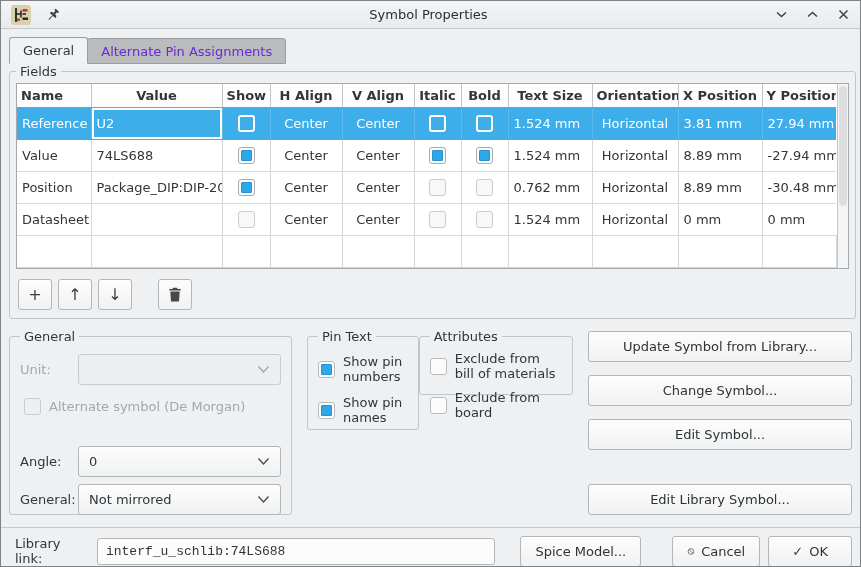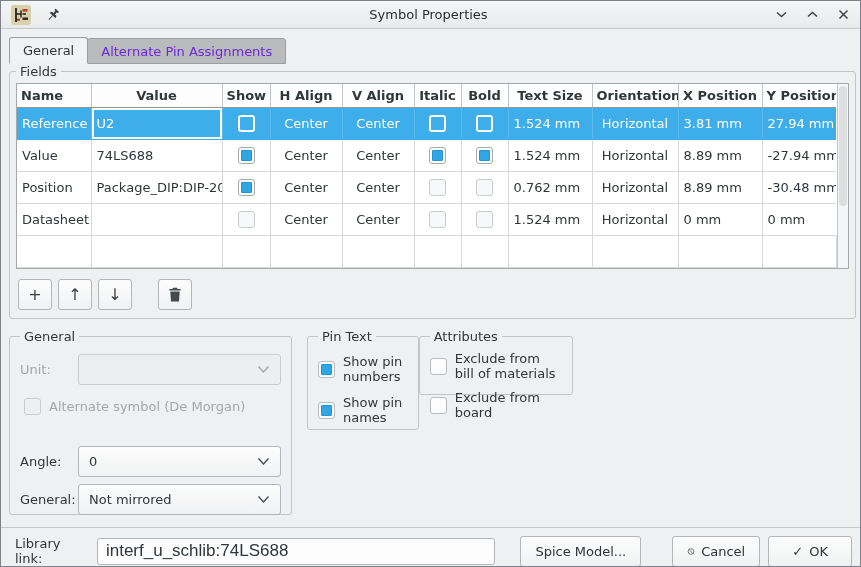--- a/index.html
+++ b/index.html
@@ -136,21 +136,21 @@
   .col-buttons .push-btn { width: 100%; margin-bottom: 13px; }
   .col-buttons .push-btn.last { margin-top: 21px; margin-bottom: 0; }
   
   .footer-sep { border-top: 1px solid #c6c9cb; margin-top: 12px; }
   .footer { display: flex; align-items: center; padding: 6px 8px 0 8px; height: 40px; }
   .footer .lib-label { margin: 0 8px 0 6px; }
   .lib-input {
     width: 414px; height: 27px;
     border: 1px solid #b2b6b9; border-radius: 3px;
     background: #fcfcfc; padding: 0 8px;
-    font-family: Liberation Sans, sans-serif; font-size: 17px; color: #31363b;
+    font-family: Liberation Mono, monospace; font-size: 13px; color: #31363b;
   }
   .footer .spice { margin-left: 25px; }
   .footer .cancel { margin-left: 31px; width: 88px; }
   .footer .ok { margin-left: 8px; width: 86px; }
   .check-glyph { font-size: 13px; color: #3a3e42; }
 </style>
 </head>
 <body>
 
 <div class="titlebar">
@@ -376,20 +376,34 @@
         <span class="cb"></span>
         <span>Exclude from bill of materials</span>
       </div>
       <div class="check-row">
         <span class="cb"></span>
         <span>Exclude from board</span>
       </div>
     </fieldset>
   </div>
 
+  <div class="col-buttons">
+    <div class="push-btn">
+      <span>Update Symbol from Library...</span>
+    </div>
+    <div class="push-btn">
+      <span>Change Symbol...</span>
+    </div>
+    <div class="push-btn">
+      <span>Edit Symbol...</span>
+    </div>
+    <div class="push-btn last">
+      <span>Edit Library Symbol...</span>
+    </div>
+  </div>
 </div>
 
 <div class="footer-sep"></div>
 <div class="footer">
   <span class="lib-label">Library link:</span>
   <input class="lib-input" readonly="" value="interf_u_schlib:74LS688" style="">
   <div class="push-btn spice">
     <span>Spice Model...</span>
   </div>
   <div class="push-btn cancel">

